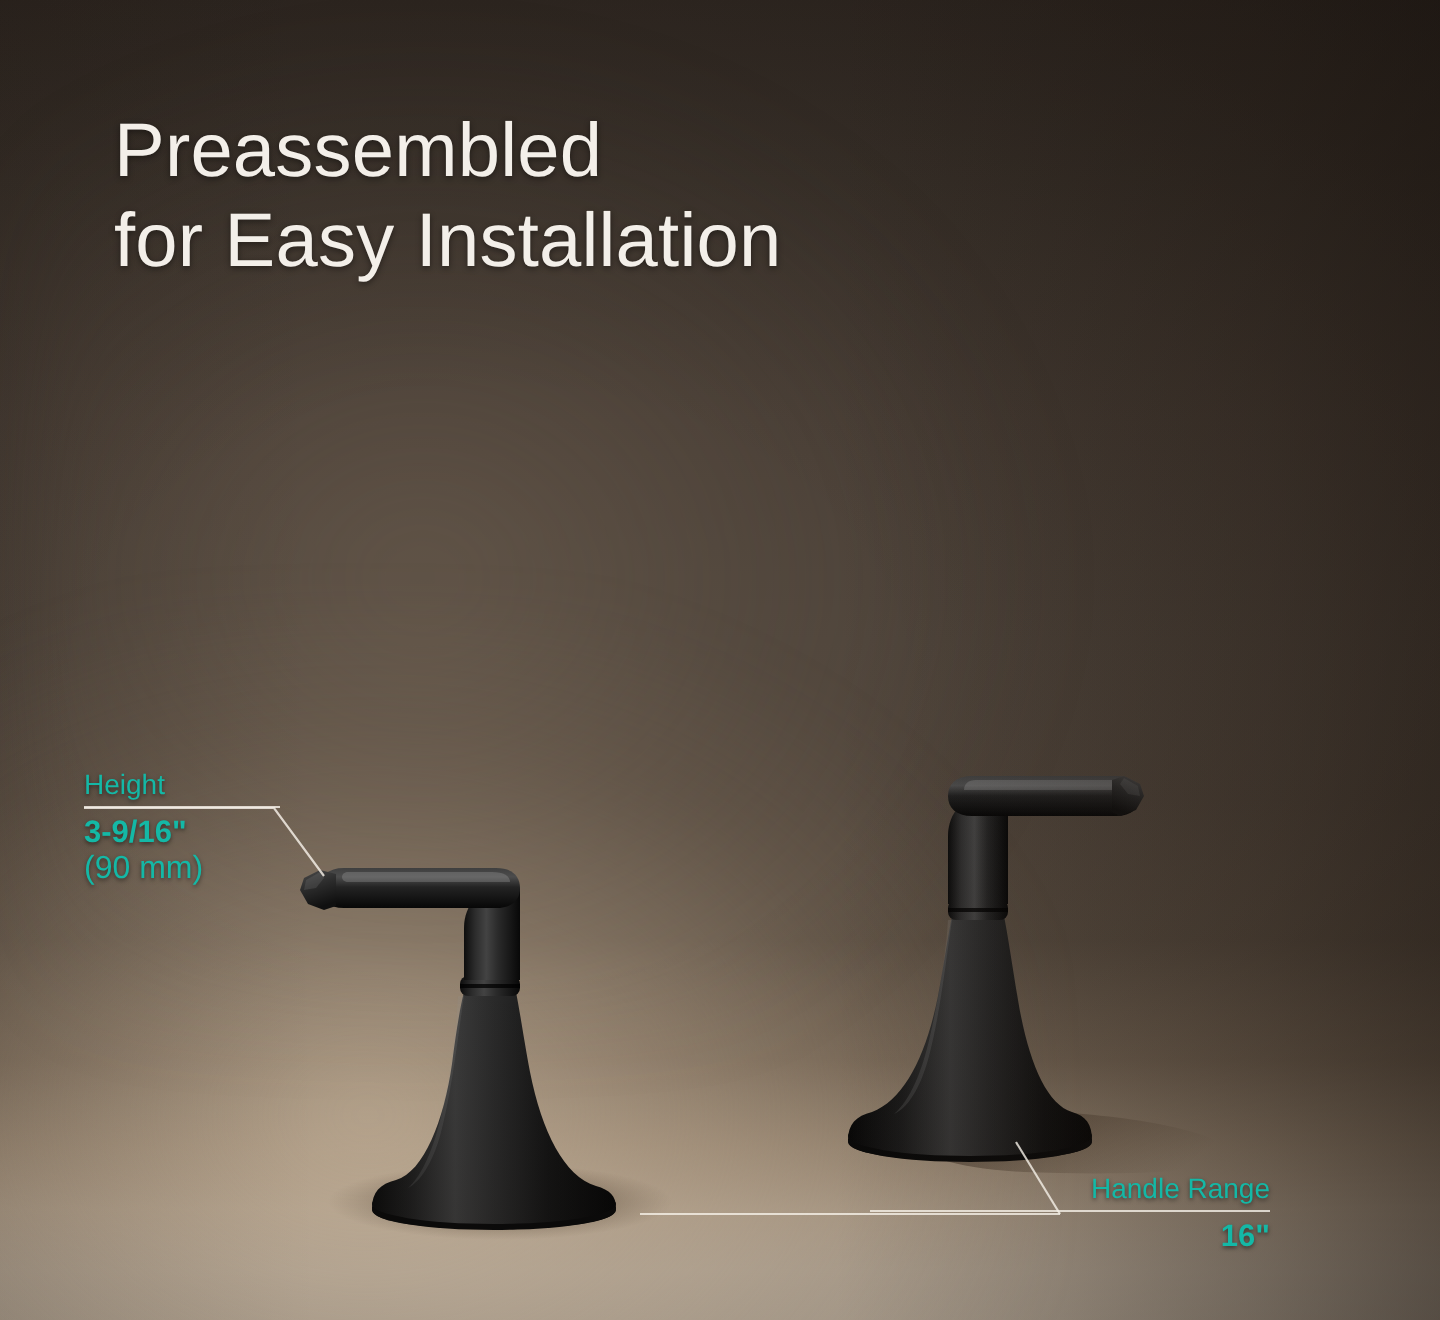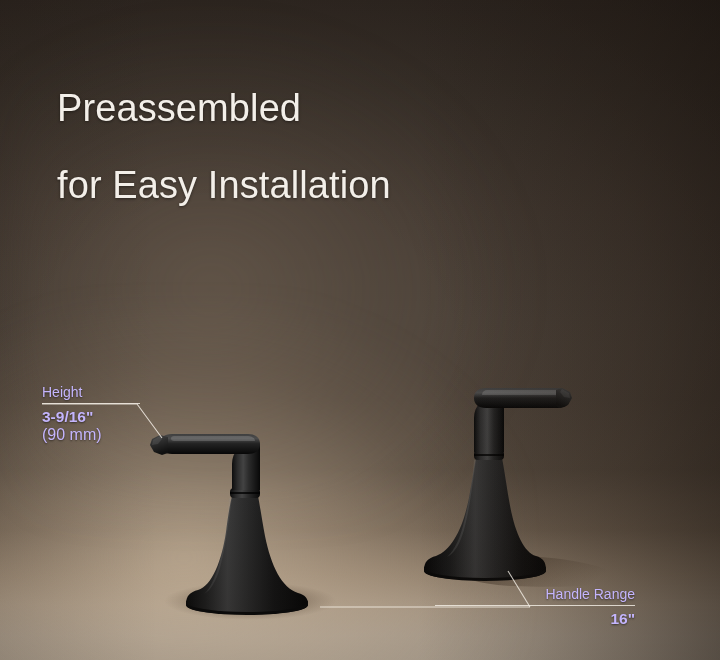--- a/index.html
+++ b/index.html
@@ -87,24 +87,24 @@
     left: 57px;
     top: 54px;
     color: #f3efe9;
     font-size: 38px;
     line-height: 45px;
     font-weight: 400;
     letter-spacing: 0.1px;
     text-shadow: 0 1px 3px rgba(0,0,0,0.45);
     white-space: nowrap;
   }
-  .headline span { display: block; margin-top: 32px; }
-
-  
-  .callout { position: absolute; color: #c4b5fd; }
+  .headline span { display: block; }
+
+  
+  .callout { position: absolute; color: #14b8a6; }
   .callout .label {
     font-size: 14px;
     line-height: 17px;
     font-weight: 400;
     text-shadow: 0 1px 2px rgba(0,0,0,0.5);
   }
   .callout .value {
     font-size: 15.5px;
     line-height: 19px;
     font-weight: 700;

